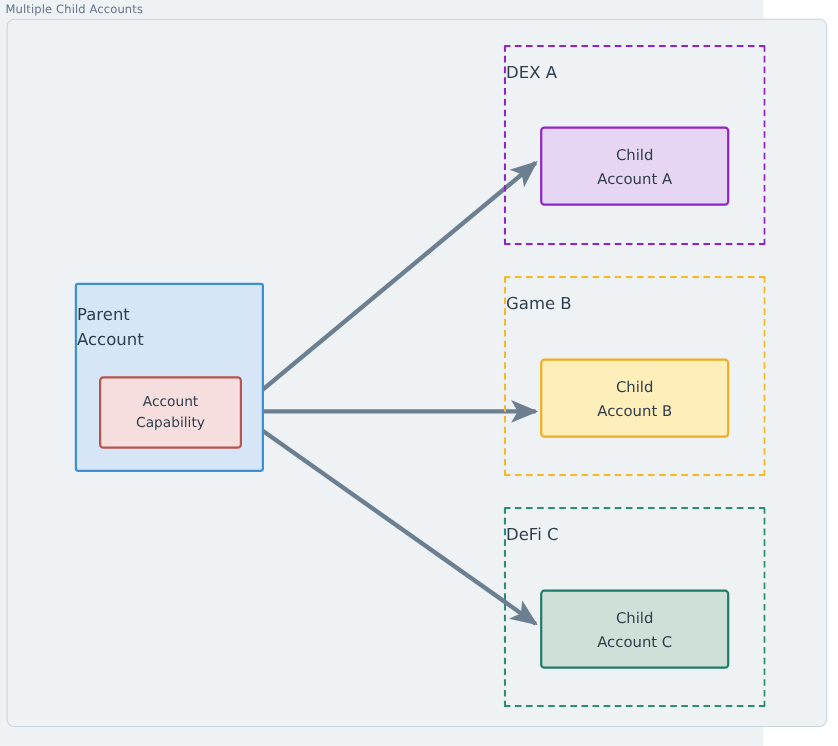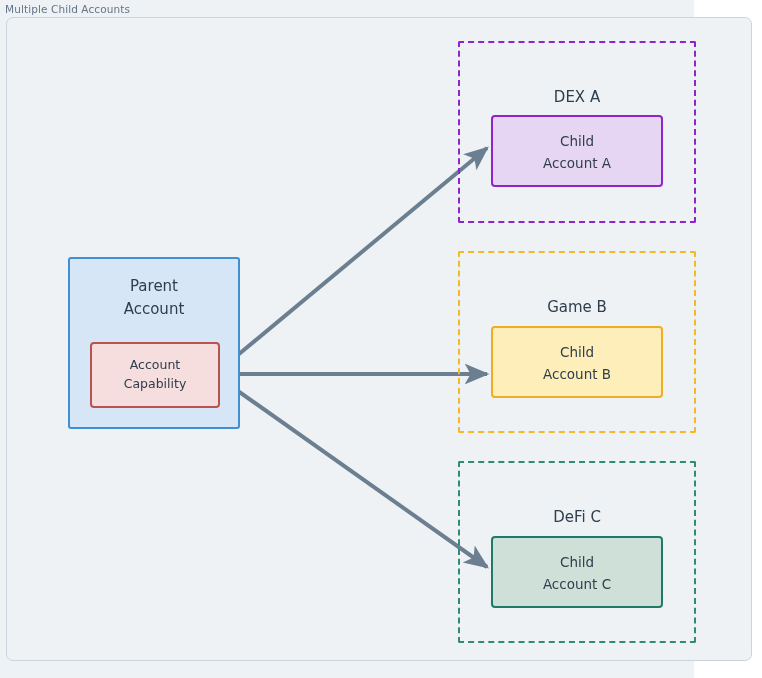--- a/index.html
+++ b/index.html
@@ -61,21 +61,20 @@
     height: 172px;
     background: #d6e6f7;
     border: 2px solid #3f8fd4;
     border-radius: 3px;
   }
   #parent-account-label {
     position: absolute;
     left: 0;
     right: 0;
     top: 16px;
-    text-align: center;
     font-size: 15px;
     line-height: 23px;
     color: #2f3e4c;
     white-space: pre-line;
   }
   #account-capability {
     left: 90px;
     top: 342px;
     width: 130px;
     height: 66px;
@@ -101,22 +100,21 @@
     height: 182px;
     background: transparent;
     border-style: dashed;
     border-width: 2px;
     border-radius: 2px;
   }
   .platform-label {
     position: absolute;
     left: 0;
     right: 0;
-    top: 44px;
-    text-align: center;
+    top: 13px;
     font-size: 15px;
     line-height: 20px;
     color: #2f3e4c;
     white-space: nowrap;
   }
 
   #platform-dex-a   { left: 458px; top: 41px;  border-color: #8e24c9; }
   #platform-defi-b  { left: 458px; top: 251px; border-color: #f5b923; }
   #platform-game-c  { left: 458px; top: 461px; border-color: #2e8b74; }
 

